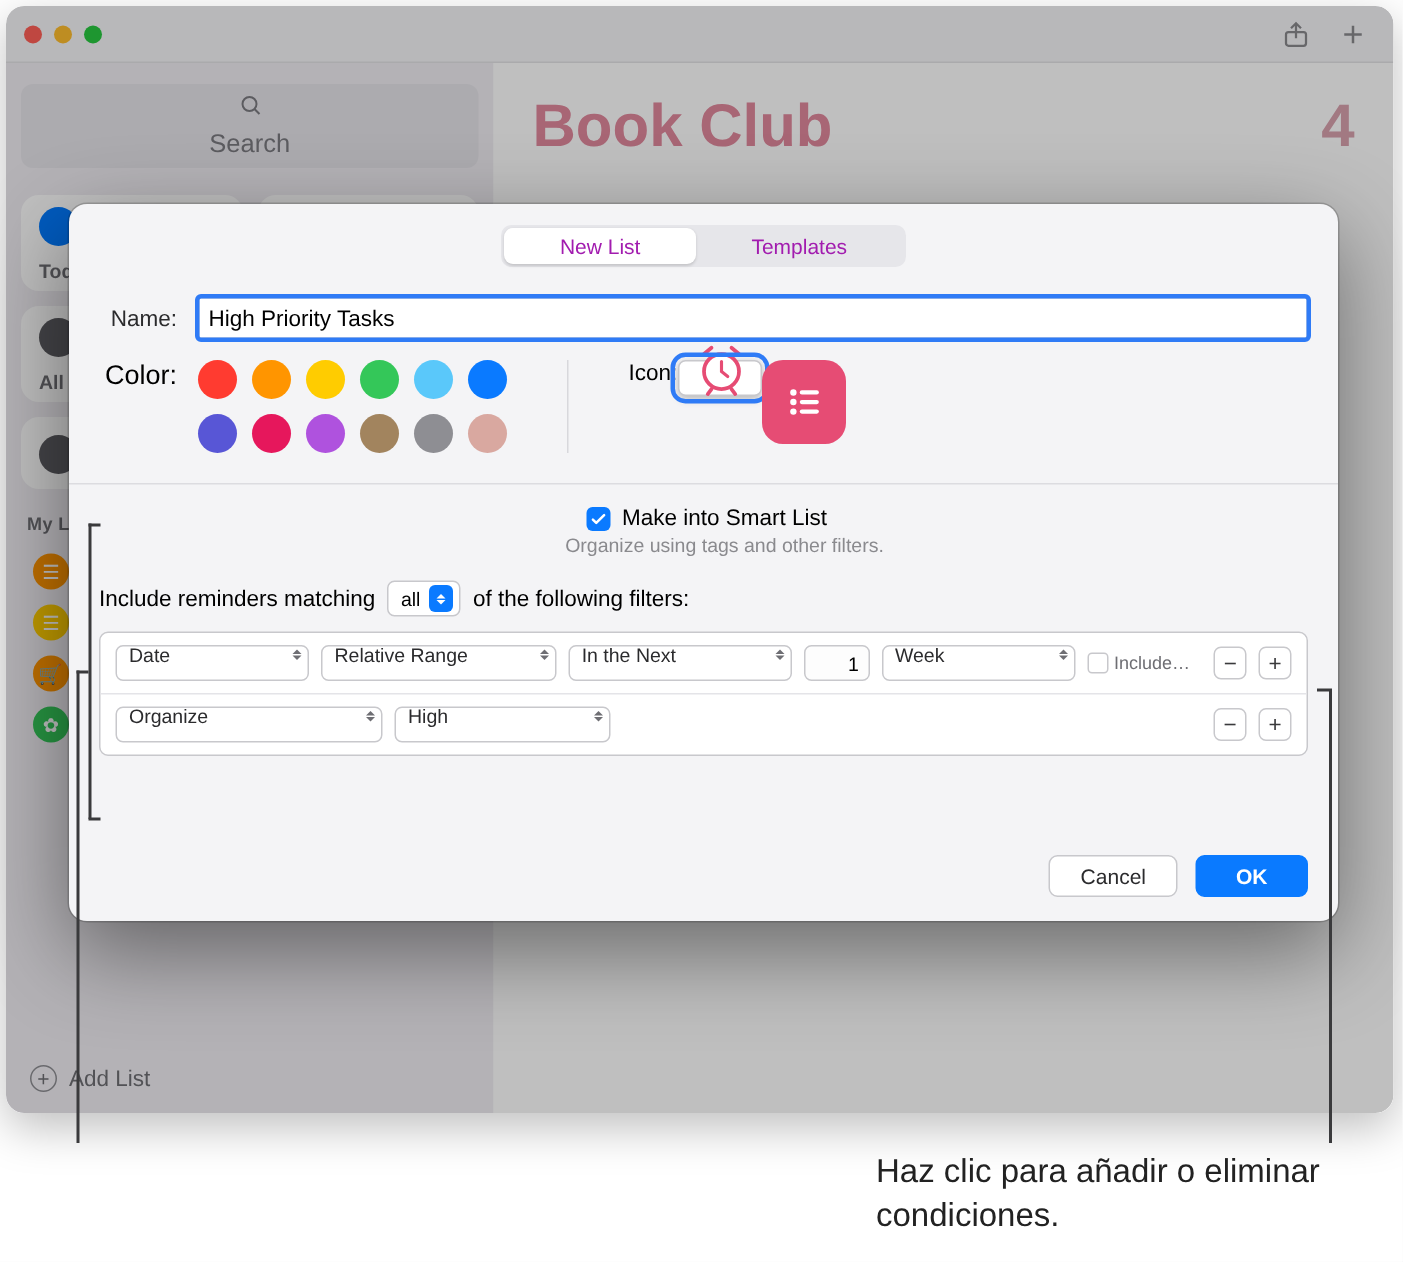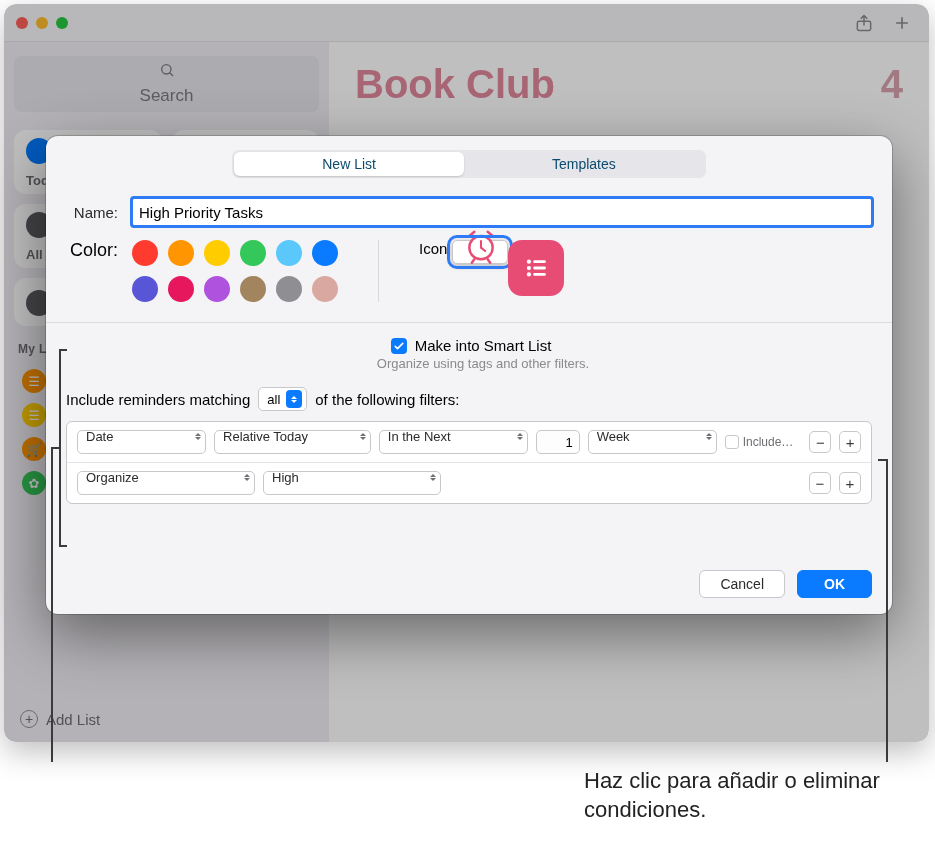--- a/index.html
+++ b/index.html
@@ -37,21 +37,21 @@
   .addlist { margin-top:auto; display:flex; align-items:center; gap:8px; color:#6e6e73; padding:6px 6px; font-size:15px;}
   .addlist .plus{width:18px;height:18px;border:1.4px solid #8e8e93;border-radius:50%;display:flex;align-items:center;justify-content:center;font-size:14px;line-height:1}
 
   .main { flex:1; background:#fff; padding: 20px 26px; }
   .main h1 { color:#e1889c; font-size:40px; font-weight:800; display:flex; justify-content:space-between; }
   .main h1 .count{color:#d8a2ae;font-weight:700}
 
   
   .modal { position:absolute; left:46px; top:136px; width:846px; height:478px; background:#f4f4f6; border-radius:12px; box-shadow: 0 20px 60px rgba(0,0,0,0.45), 0 0 0 1px rgba(0,0,0,0.18); z-index:10; padding: 14px 20px 16px 20px; display:flex; flex-direction:column; }
   .seg { align-self:center; display:flex; background:#e6e6ea; border-radius:7px; padding:2px; font-size:14px; }
-  .seg .segbtn { padding:4px 88px; border-radius:6px; color:#0c4a6e; cursor:default;}
+  .seg .segbtn { padding:4px 37px; border-radius:6px; color:#a21caf; cursor:default;}
   .seg .segbtn.active { background:#fff; box-shadow:0 1px 2px rgba(0,0,0,0.15); }
 
   .frow { display:flex; align-items:center; gap:14px; margin-top:20px; font-size:15px; color:#2b2b2d;}
   .frow .lbl { width:52px; text-align:right; }
   .nameInput { flex:1; height:28px; border:1px solid #bdbdc2; background:#fff; padding:3px 6px; font-size:15px; outline: 3px solid #2f7bf6; outline-offset:-1px; border-radius:2px; }
   .nameInput::selection{background:#b3d7ff}
 
   .colicon-row { display:flex; gap:40px; margin-top:14px; align-items:flex-start;}
   .color-sec { display:flex; gap:14px; align-items:flex-start;}
   .swatches { display:grid; grid-template-columns: repeat(6, 26px); gap:10px 10px; }
@@ -287,21 +287,21 @@
 
     <div class="filterrow">
       <span class="sel" style="width:130px">
             <span>Date</span>
             <span class="tri">
               <span class="u"></span>
               <span class="d"></span>
             </span>
           </span>
       <span class="sel" style="width:158px">
-            <span>Relative Today</span>
+            <span>Relative Range</span>
             <span class="tri">
               <span class="u"></span>
               <span class="d"></span>
             </span>
           </span>
       <span class="sel" style="width:150px">
             <span>In the Next</span>
             <span class="tri">
               <span class="u"></span>
               <span class="d"></span>
@@ -325,21 +325,21 @@
     </div>
 
     <div class="filterrow">
       <span class="sel" style="width:178px">
             <span>Organize</span>
             <span class="tri">
               <span class="u"></span>
               <span class="d"></span>
             </span>
           </span>
-      <span class="sel" style="width:178px">
+      <span class="sel" style="width:144px">
             <span>High</span>
             <span class="tri">
               <span class="u"></span>
               <span class="d"></span>
             </span>
           </span>
       <div class="spacer"></div>
       <div class="roundbtn">−</div>
       <div class="roundbtn">+</div>
     </div>

